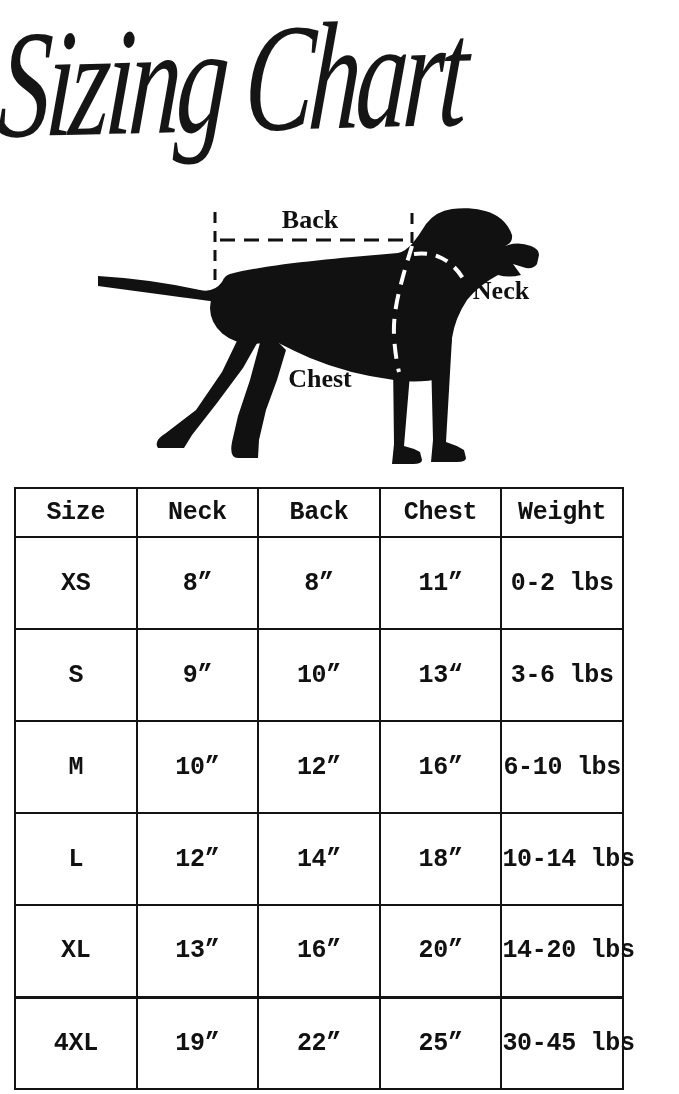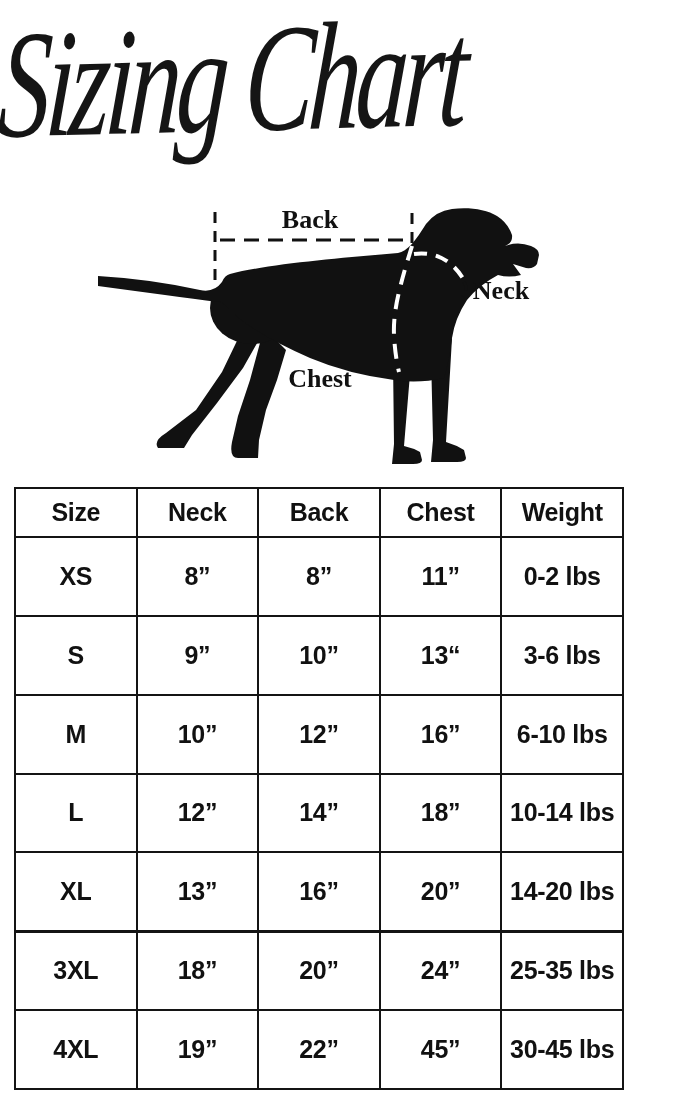--- a/index.html
+++ b/index.html
@@ -32,21 +32,21 @@
   
   table.size-table {
     position:absolute; left:14px; top:487px;
     width:610px; height:603px;
     border-collapse:collapse; table-layout:fixed;
     background:#fff;
   }
   .size-table th, .size-table td {
     border:2px solid #141414;
     text-align:center; vertical-align:middle;
-    font-family:Liberation Sans, sans-serif;
+    font-family:Liberation Mono, monospace;
     font-weight:bold; font-size:25px; color:#111;
     letter-spacing:-0.3px; white-space:nowrap;
     padding:0;
   }
   .size-table thead tr { height:49px; }
   .size-table tbody tr { height:55px;padding-left:15px; }
   .size-table tr.thick-bottom th, .size-table tr.thick-bottom td { border-bottom-width:3px; }
 </style>
 </head>
 <body>
@@ -151,29 +151,22 @@
         <td>10-14 lbs</td>
       </tr>
       <tr class="thick-bottom">
         <td>XL</td>
         <td>13”</td>
         <td>16”</td>
         <td>20”</td>
         <td>14-20 lbs</td>
       </tr>
       <tr>
-        <td>3XL</td>
-        <td>18”</td>
-        <td>20”</td>
-        <td>24”</td>
-        <td>25-35 lbs</td>
-      </tr>
-      <tr>
         <td>4XL</td>
         <td>19”</td>
         <td>22”</td>
-        <td>45”</td>
+        <td>25”</td>
         <td>30-45 lbs</td>
       </tr>
     </tbody>
   </table>
 
 </div>
 
 </body></html>

